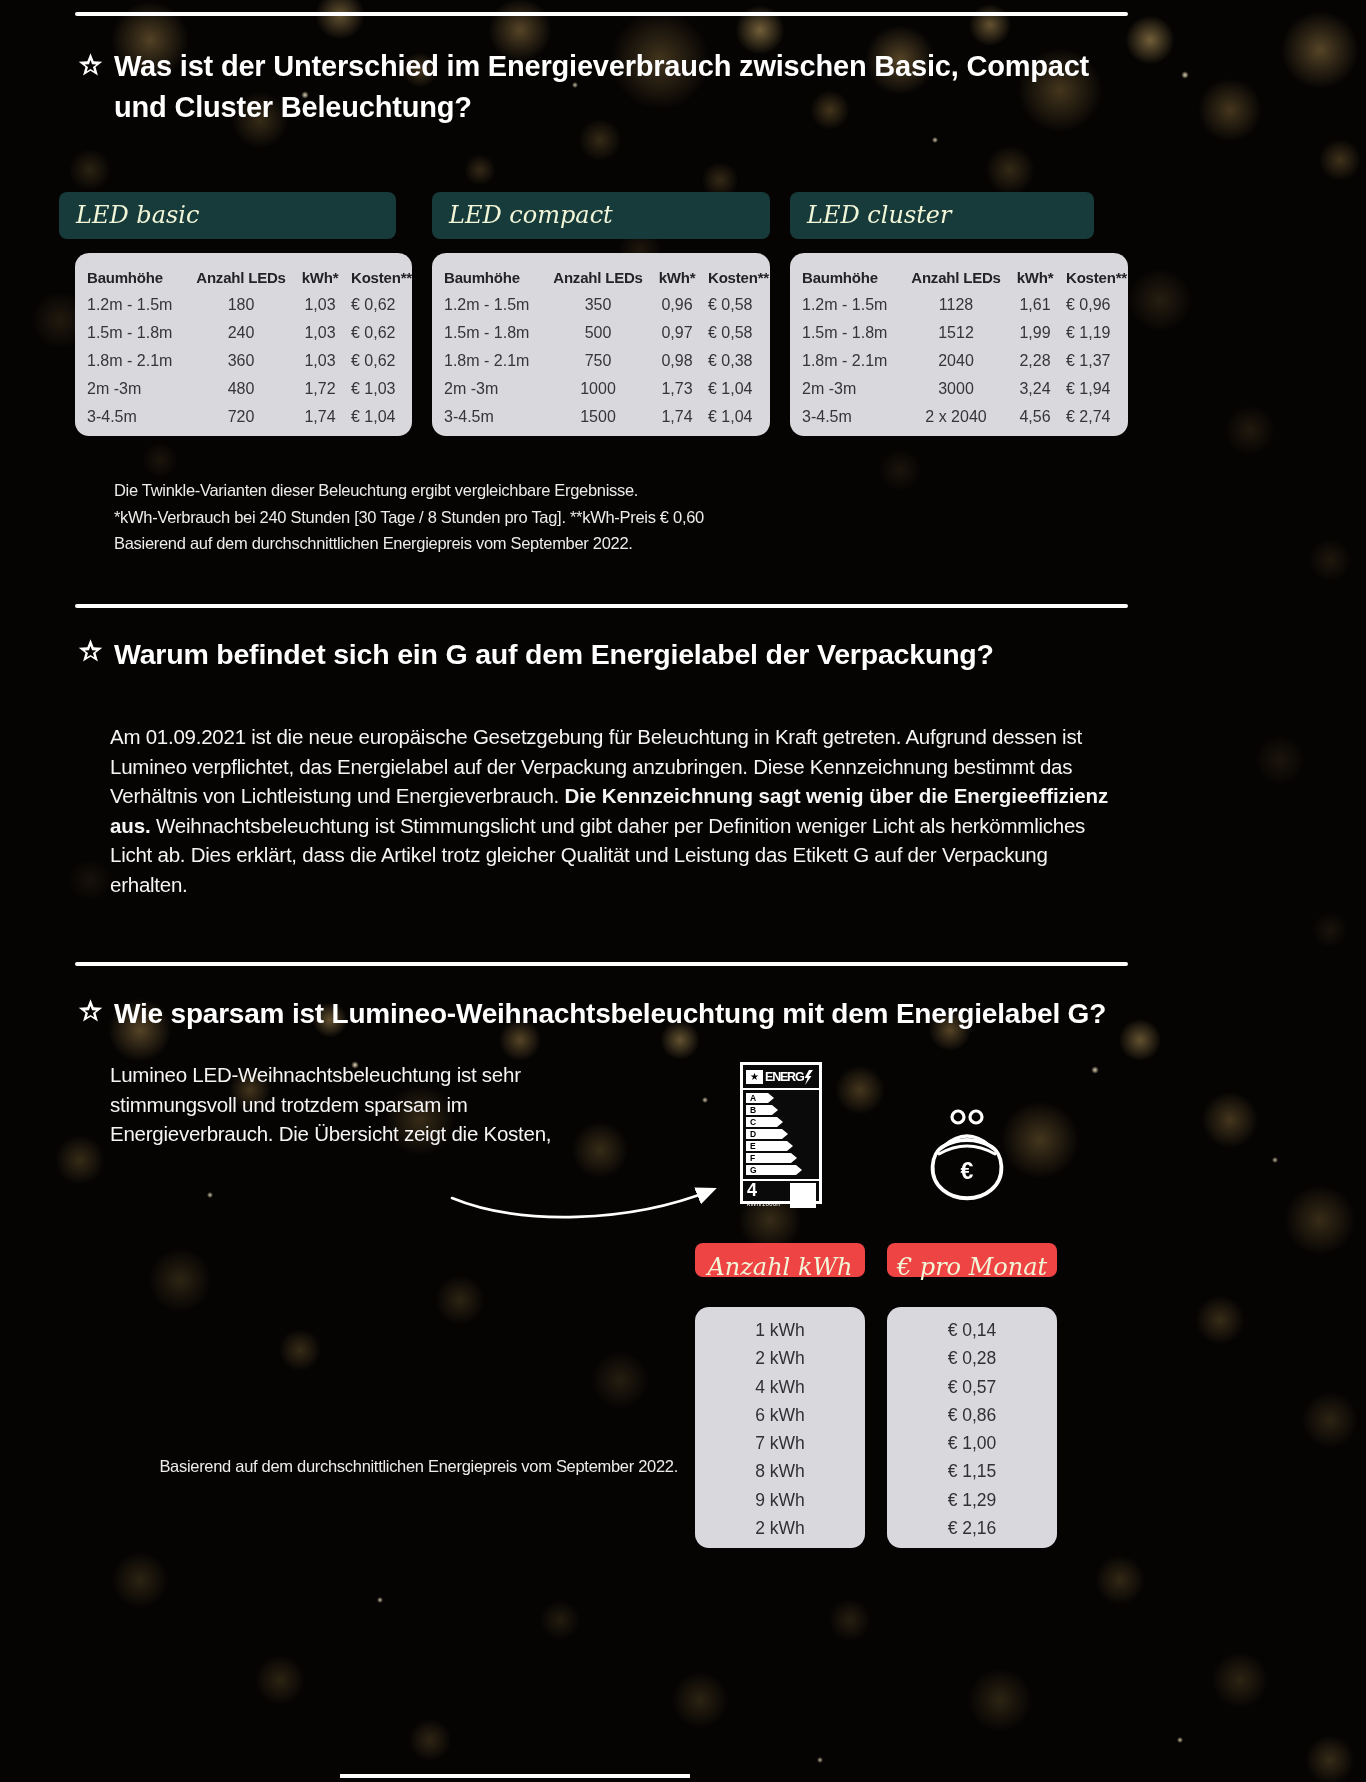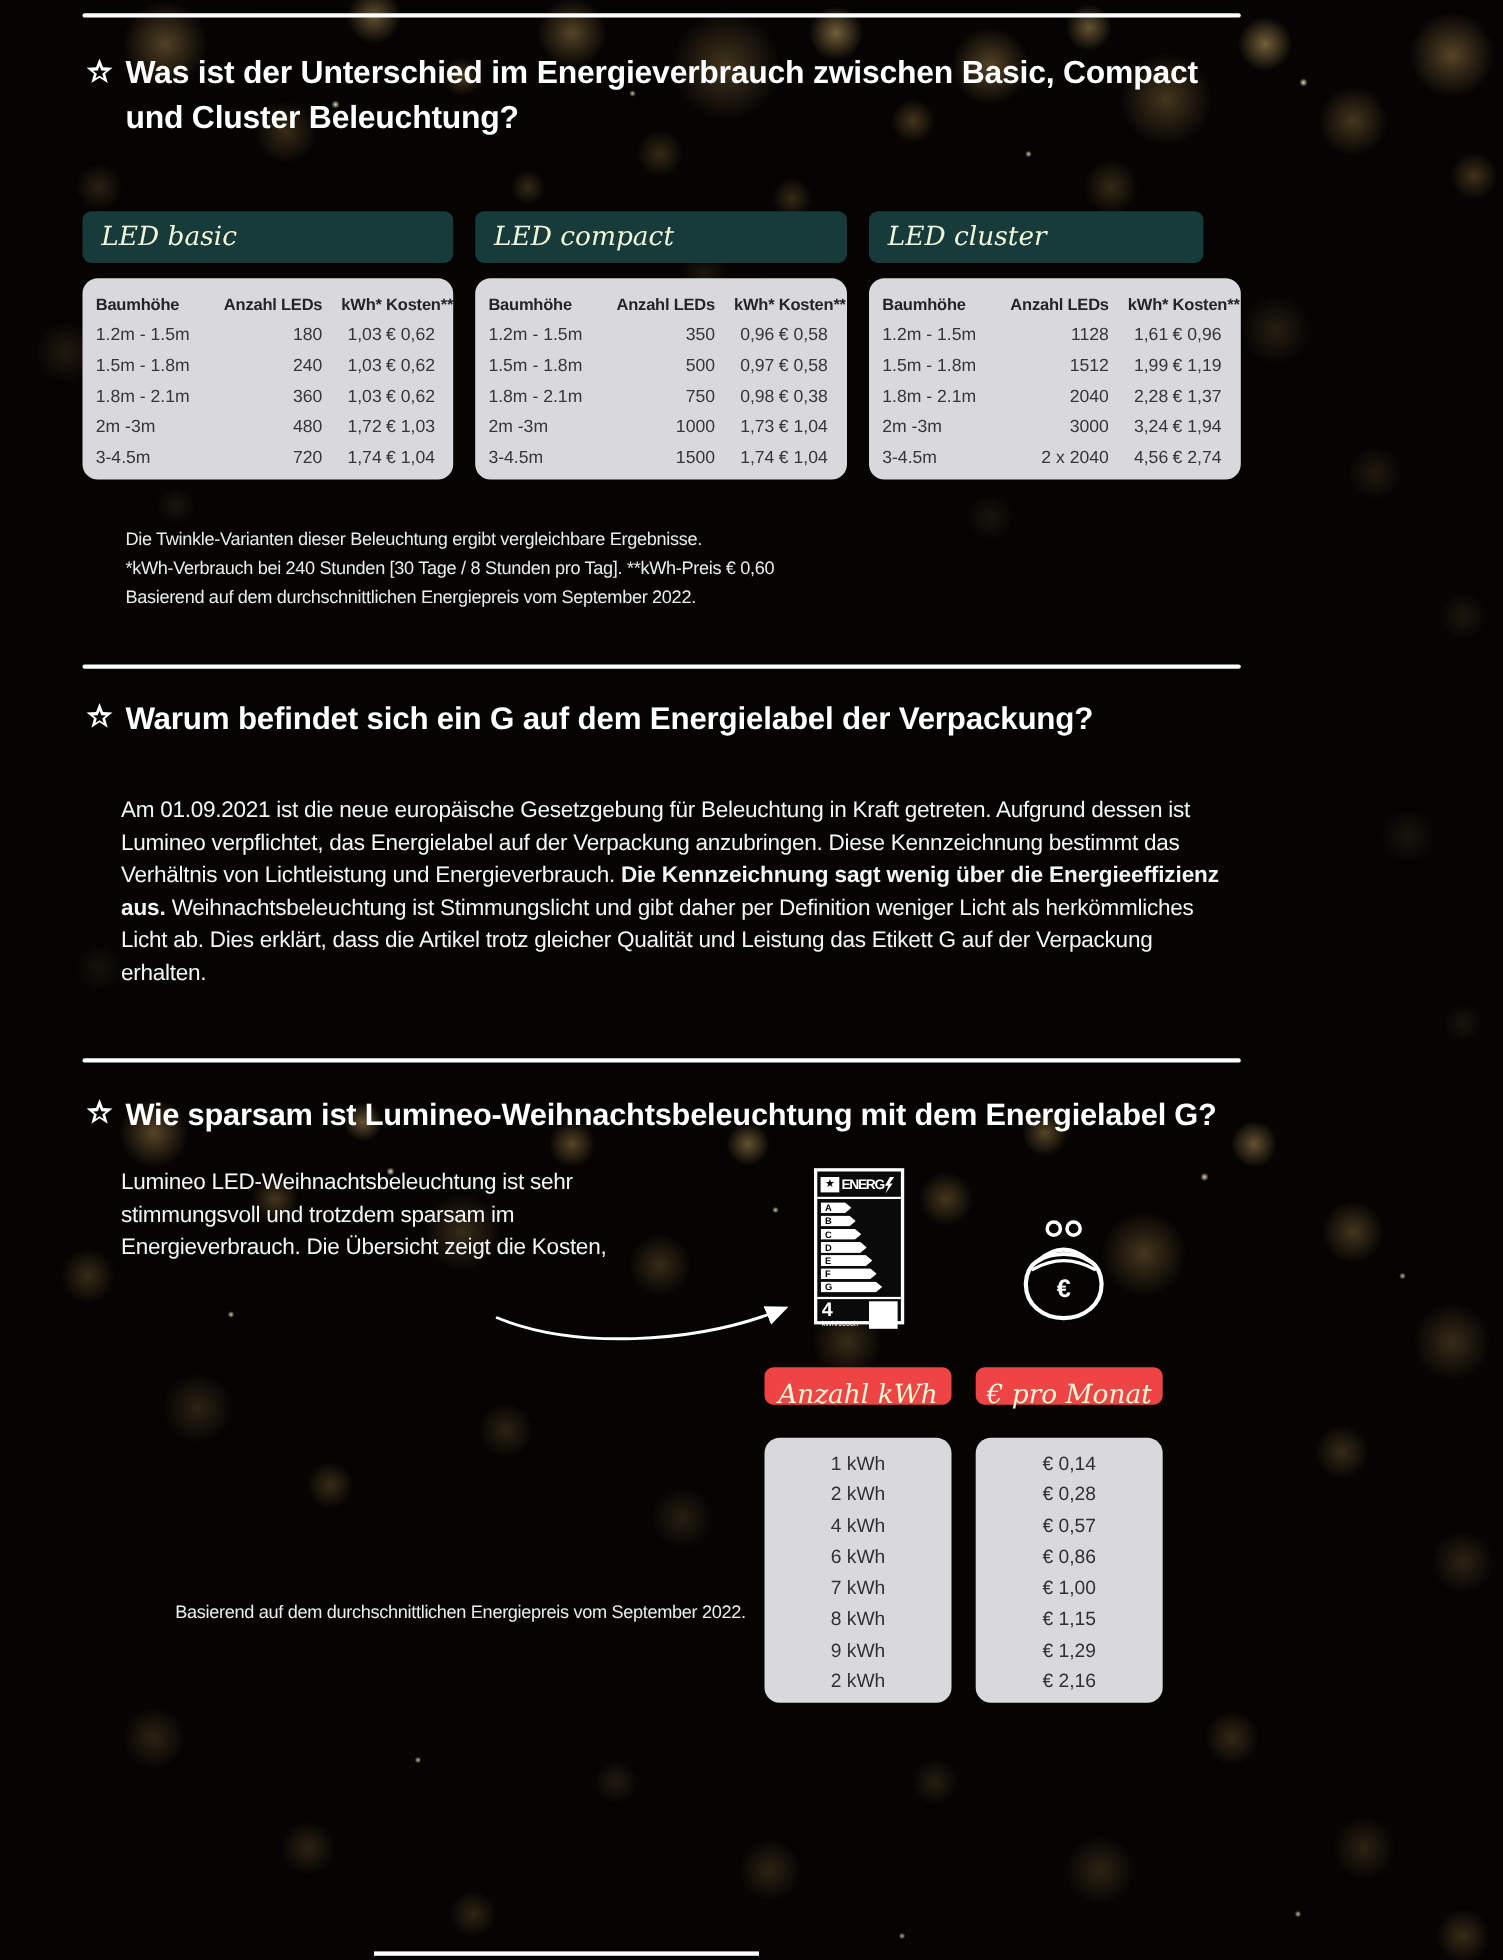--- a/index.html
+++ b/index.html
@@ -86,21 +86,21 @@
   
   .qstar{position:absolute;width:27px;height:27px;}
   .qtitle{position:absolute;color:#fff;font-weight:bold;letter-spacing:-0.2px;}
   
   .panel-head{position:absolute;top:192px;height:47px;background:#173a3a;border-radius:8px;
               color:#f1f6d8;font-family:"DejaVu Serif",serif;font-style:italic;
               font-size:24px;line-height:46px;padding-left:17px;box-sizing:border-box;}
   .panel-body{position:absolute;top:253px;height:183px;background:#d9d8dd;border-radius:14px;
               box-sizing:border-box;padding:10px 10px 0 12px;color:#35353a;}
   .trow{display:grid;grid-template-columns:102px 104px 54px 1fr;height:28px;align-items:center;font-size:16px;}
-  .trow .c2,.trow .c3{text-align:right;}
+  .trow .c2,.trow .c3{text-align:center;}
   .trow .c4{padding-left:4px;}
   .thead{font-weight:bold;font-size:15px;color:#232328;letter-spacing:-0.2px;}
   
   .fnote{position:absolute;color:#ececec;font-size:16.5px;line-height:26.5px;letter-spacing:-0.3px;}
   .para{position:absolute;color:#f5f5f5;font-size:20.5px;line-height:29.5px;letter-spacing:-0.25px;}
   .para b{letter-spacing:-0.1px;}
   
   .elabel{position:absolute;left:740px;top:1062px;width:82px;height:142px;background:#0a0a0a;
           border:3px solid #fff;box-sizing:border-box;}
   .elabel-head{height:20px;display:flex;align-items:center;padding:2px 2px 1px 3px;}
@@ -137,21 +137,21 @@
 
 <div class="bokeh"></div>
 
 <div class="rule" style="top:12px"></div>
 
 <svg class="qstar" style="left:77px;top:52px" viewBox="0 0 24 24">
   <path fill="#fff" fill-rule="evenodd" d="M12 1 L14.8 8.2 L22.5 8.6 L16.5 13.4 L18.6 20.9 L12 16.6 L5.4 20.9 L7.5 13.4 L1.5 8.6 L9.2 8.2 Z M12 7.2 L10.6 10.8 L6.8 11 L9.8 13.4 L8.7 17.1 L12 15 L15.3 17.1 L14.2 13.4 L17.2 11 L13.4 10.8 Z"></path>
 </svg>
 <div class="qtitle" style="left:114px;top:46px;width:1000px;font-size:29px;line-height:41px">Was ist der Unterschied im Energieverbrauch zwischen Basic, Compact und Cluster Beleuchtung?</div>
 
-<div class="panel-head" style="left:75px;width:337px">
+<div class="panel-head" style="left:59px;width:337px">
   <span>LED basic</span>
 </div>
 <div class="panel-body" style="left:75px;width:337px">
   <div class="trow thead">
     <span class="c1">Baumhöhe</span>
     <span class="c2">Anzahl LEDs</span>
     <span class="c3">kWh*</span>
     <span class="c4">Kosten**</span>
   </div>
   <div class="trow">

